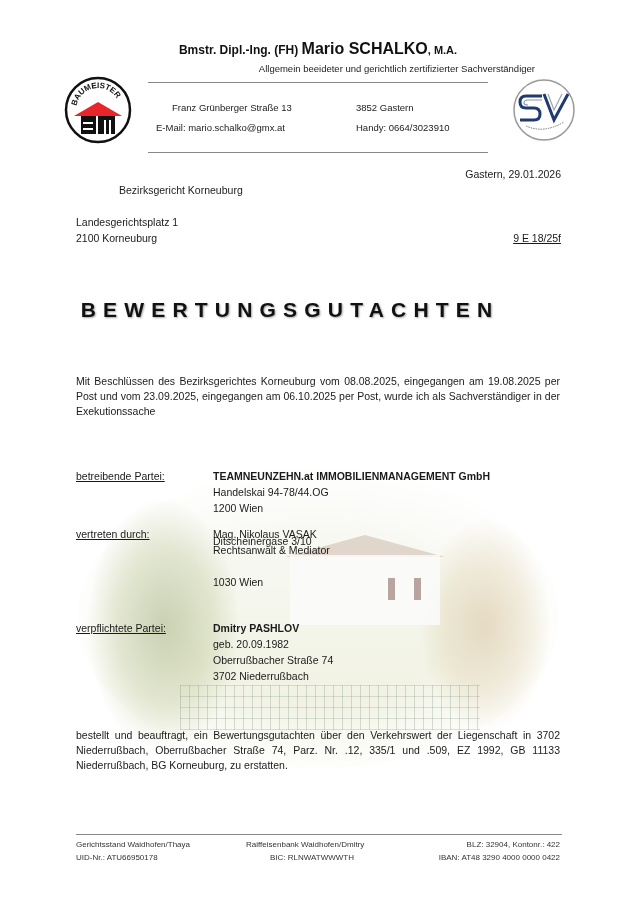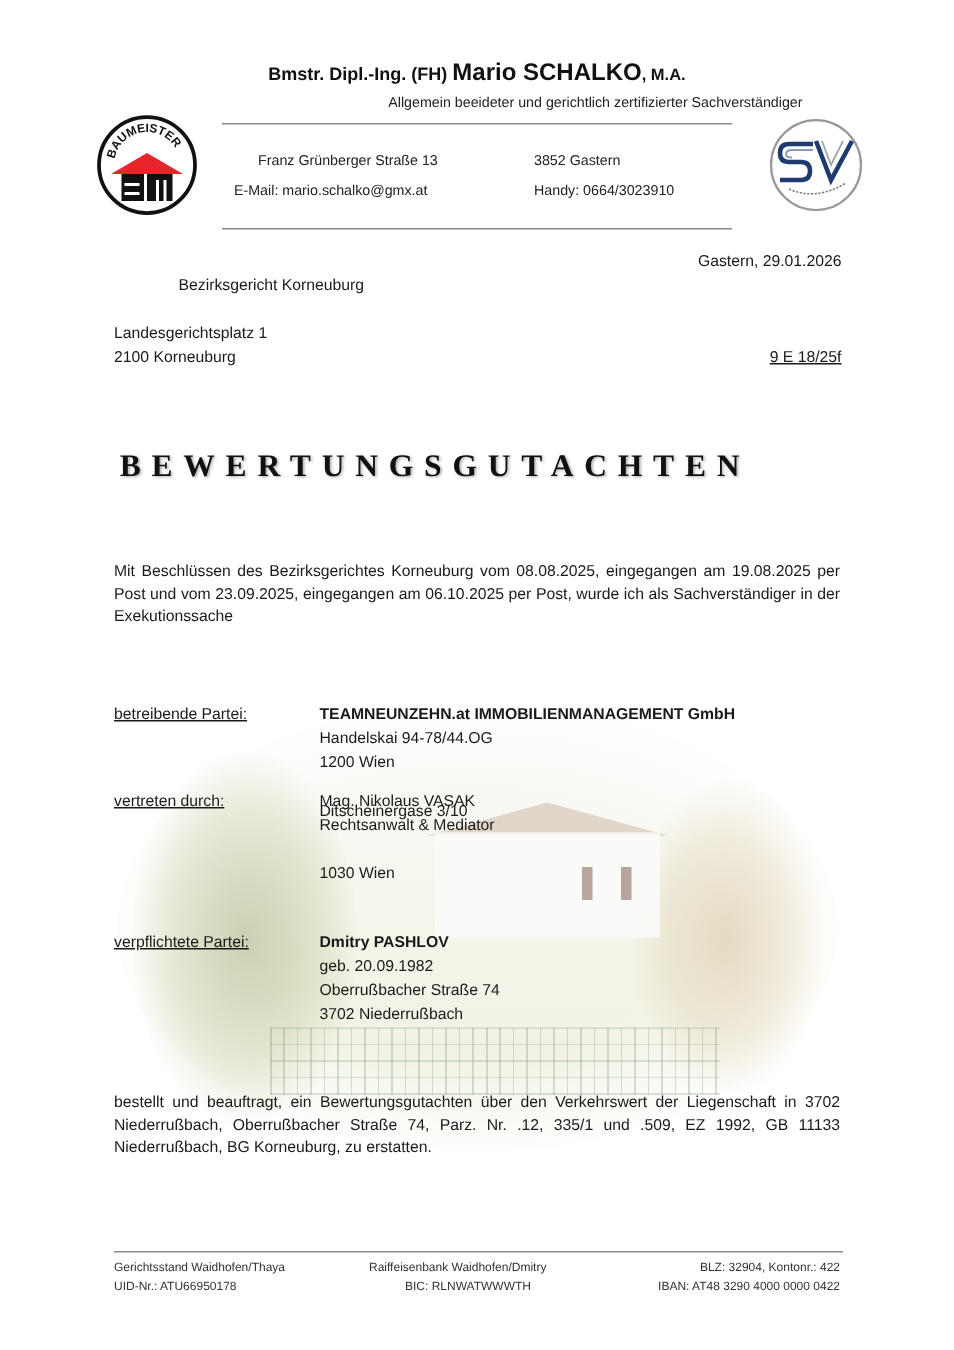--- a/index.html
+++ b/index.html
@@ -9,21 +9,21 @@
   .hdr-name { left:0; width:636px; top:40px; text-align:center; font-size:12px; font-weight:bold; color:#111; }
   .hdr-name .big { font-size:16px; }
   .hdr-name .small { font-size:11px; }
   .hdr-sub { left:15px; width:520px; top:63px; text-align:right; font-size:9.5px; color:#222; }
   .rule { height:0; border-top:1.5px solid #888; }
   .addr { font-size:9.5px; color:#222; }
   .body-text { font-size:10.5px; color:#1a1a1a; line-height:15px; }
   .u { text-decoration:underline; }
   .b { font-weight:bold; }
   .title { left:0; width:580px; top:298px; text-align:center; font-size:21px; font-weight:bold; letter-spacing:7.2px; color:#111;
-           text-shadow:1px 1px 2px rgba(0,0,0,0.35);font-family:Liberation Serif, serif; }
+           text-shadow:1px 1px 2px rgba(0,0,0,0.35); }
   .justify { text-align:justify; text-align-last:left; }
   .photo { left:78px; top:468px; width:480px; height:300px; border-radius:50%;
            background:
              radial-gradient(ellipse at 50% 50%, rgba(255,255,255,0.55) 40%, rgba(255,255,255,0.95) 72%, #ffffff 78%),
              linear-gradient(180deg, #f4f4ee 0%, #eef0e2 25%, #e6e9cf 55%, #dfe2c0 80%, #e9ecd6 100%); }
   .tree-l { left:88px; top:500px; width:150px; height:250px; border-radius:50%;
             background:radial-gradient(ellipse at 50% 50%, rgba(120,140,70,0.35) 0%, rgba(150,165,90,0.22) 45%, rgba(255,255,255,0) 72%); }
   .tree-r { left:420px; top:520px; width:130px; height:210px; border-radius:50%;
             background:radial-gradient(ellipse at 50% 50%, rgba(190,150,90,0.3) 0%, rgba(200,170,110,0.18) 45%, rgba(255,255,255,0) 72%); }
   .house { left:290px; top:555px; width:150px; height:70px; background:rgba(250,250,250,0.85); }

